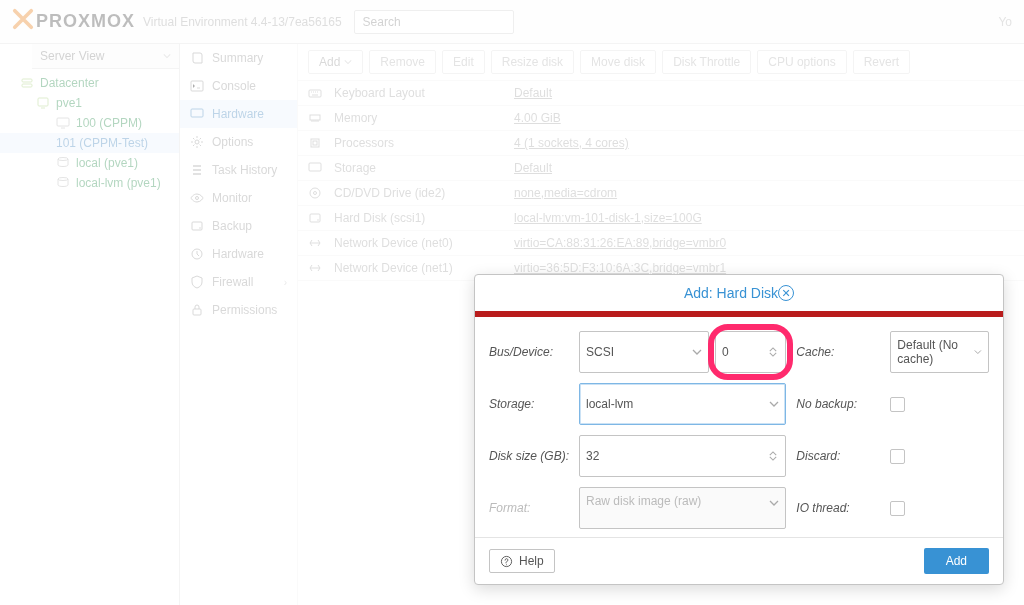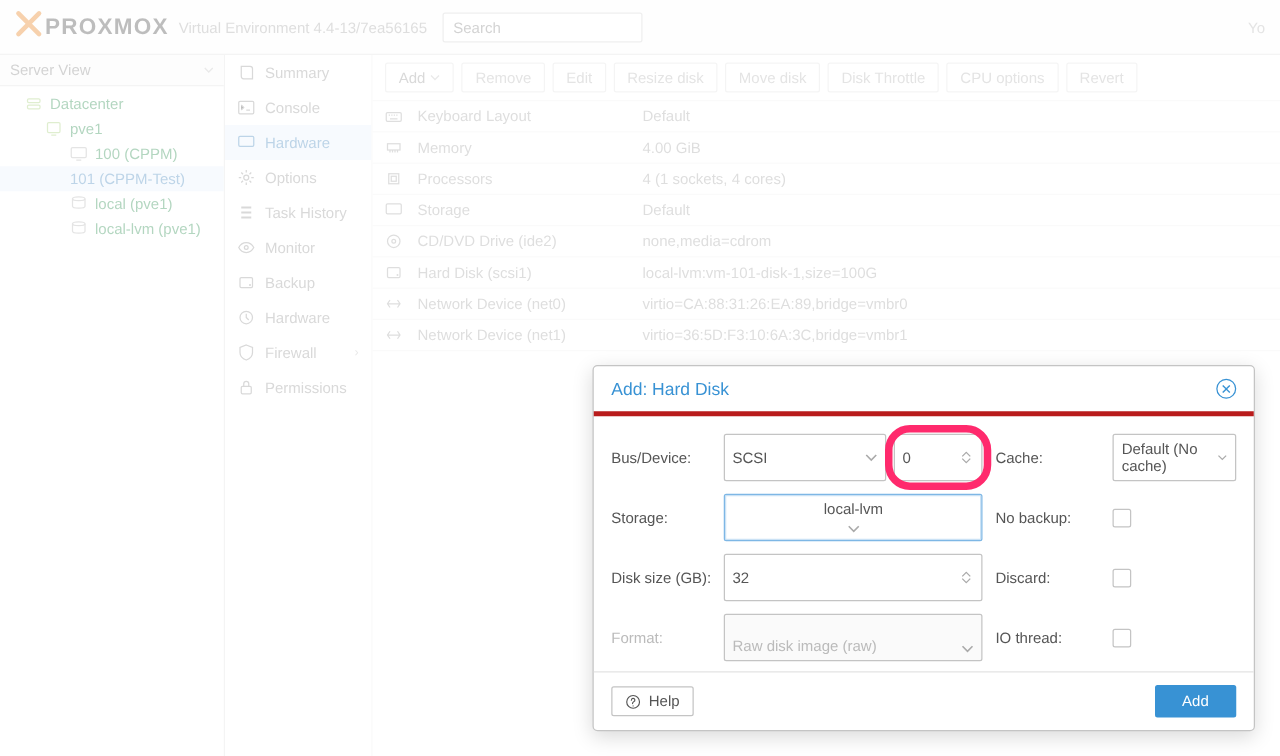--- a/index.html
+++ b/index.html
@@ -13,21 +13,21 @@
 .logo { display: flex; align-items: center; gap: 2px; font-weight: 800; font-size: 18px; letter-spacing: 1px; }
 .logo-x svg { width: 22px; height: 22px; }
 .logo-text { color: #333; }
 .version { color: #999; font-size: 12px; margin-left: 2px; }
 .search-box { margin-left: 6px; width: 160px; padding: 4px 8px; border: 1px solid #ccc; border-radius: 2px; font-size: 12px; color: #aaa; background: #fff; }
 .header-right { margin-left: auto; color: #aaa; font-size: 12px; }
 
 
 .layout { display: flex; height: calc(100% - 42px); }
 .left-panel { width: 180px; border-right: 1px solid #ddd; }
-.left-head { padding: 5px 8px; border-bottom: 1px solid #ddd; background: #f8f8f8; display: flex; align-items: center; justify-content: space-between; font-size: 12px; color: #777; }
+.left-head { padding: 5px 8px; border-bottom: 1px solid #ddd; background: #f8f8f8; display: flex; align-items: center; justify-content: space-between; font-size: 12px; color: #777; margin-left: 32px; }
 .tree { padding: 4px 0; }
 .tree-item { padding: 3px 8px 3px 20px; display: flex; align-items: center; gap: 6px; font-size: 12px; color: #15803d; }
 .tree-item.lvl1 { padding-left: 36px; }
 .tree-item.lvl2 { padding-left: 56px; }
 .tree-item.selected { background: #e6f0fa; color: #337ab7; }
 .tree-icon { width: 14px; height: 14px; display: inline-flex; align-items: center; justify-content: center; }
 .tree-icon svg { width: 14px; height: 14px; }
 
 
 .content { flex: 1; display: flex; flex-direction: column; }
@@ -43,32 +43,32 @@
 
 .main { flex: 1; display: flex; flex-direction: column; }
 .toolbar { padding: 6px 10px; border-bottom: 1px solid #eee; display: flex; gap: 6px; }
 .tool-btn { border: 1px solid #ddd; background: #fff; border-radius: 2px; padding: 4px 10px; font-size: 12px; color: #aaa; display: inline-flex; align-items: center; gap: 4px; }
 .tool-btn.add { color: #888; }
 .hw-table { width: 100%; }
 .hw-row { display: flex; align-items: center; padding: 5px 10px; border-bottom: 1px solid #f0f0f0; font-size: 12px; color: #999; }
 .hw-icon { width: 20px; margin-right: 6px; display: inline-flex; }
 .hw-icon svg { width: 14px; height: 14px; }
 .hw-name { width: 180px; }
-.hw-value { flex: 1; }
+.hw-value { flex: 1; text-decoration: underline; }
 
 
 .dialog { position: absolute; right: 20px; bottom: 20px; width: 530px; background: #fff; border: 1px solid #c4c4c4; border-radius: 4px; box-shadow: 0 4px 16px rgba(0,0,0,0.15); z-index: 100; }
-.dialog-title { padding: 10px 14px; font-size: 14px; color: #3892d4; border-bottom: 4px solid #b91c1c; display: flex; align-items: center; justify-content: space-between; }
+.dialog-title { padding: 10px 14px; font-size: 14px; color: #3892d4; border-bottom: 6px solid #b91c1c; display: flex; align-items: center; justify-content: center; }
 .close-icon { width: 16px; height: 16px; display: inline-flex; align-items: center; justify-content: center; border: 1.5px solid #3892d4; border-radius: 50%; color: #3892d4; font-size: 11px; cursor: pointer; }
 .dialog-body { padding: 14px 14px 8px; }
 .form-grid { display: grid; grid-template-columns: 80px 1fr 1fr 84px 1fr; column-gap: 10px; row-gap: 10px; align-items: center; }
-.form-label { font-size: 12px; color: #555; }
+.form-label { font-size: 12px; color: #555; font-style: italic; }
 .form-label.disabled { color: #bbb; }
-.fld { border: 1px solid #c4c4c4; border-radius: 2px; padding: 4px 6px; font-size: 12px; color: #555; background: #fff; display: flex; align-items: center; justify-content: space-between; height: 38px; }
-.fld.highlighted { border-color: #7eb7e5; box-shadow: 0 0 0 1px rgba(126,183,229,0.4) inset; flex-direction: column; }
+.fld { border: 1px solid #c4c4c4; border-radius: 2px; padding: 20px 6px; font-size: 12px; color: #555; background: #fff; display: flex; align-items: center; justify-content: space-between; height: 26px; }
+.fld.highlighted { border-color: #7eb7e5; box-shadow: 0 0 0 1px rgba(126,183,229,0.4) inset; }
 .fld.disabled { color: #bbb; background: #fafafa; align-items: flex-end; }
 .caret { width: 10px; height: 10px; color: #aaa; }
 .spinner { width: 10px; height: 14px; display: flex; flex-direction: column; justify-content: center; color: #aaa; }
 .spinner svg { width: 8px; height: 5px; }
 .checkbox { width: 15px; height: 15px; border: 1px solid #c4c4c4; border-radius: 2px; background: #fff; }
 .bus-wrap { display: flex; gap: 6px; grid-column: span 2; }
 .bus-select { flex: 1.3; }
 .bus-num { flex: 0.8; position: relative; }
 
 

